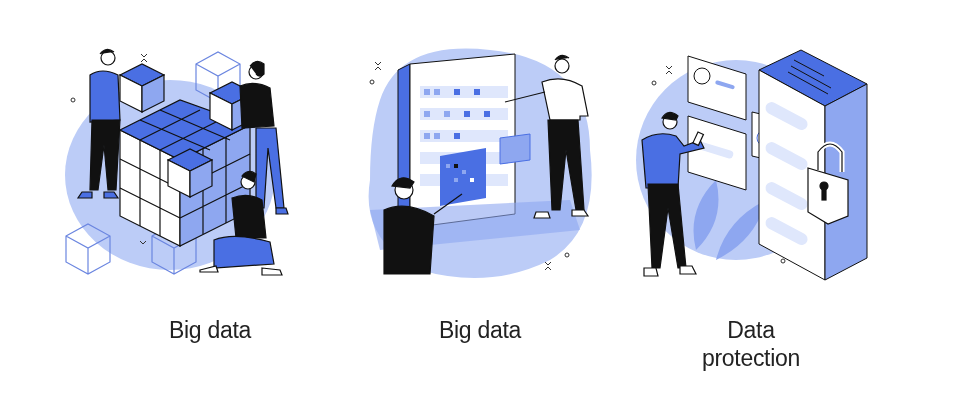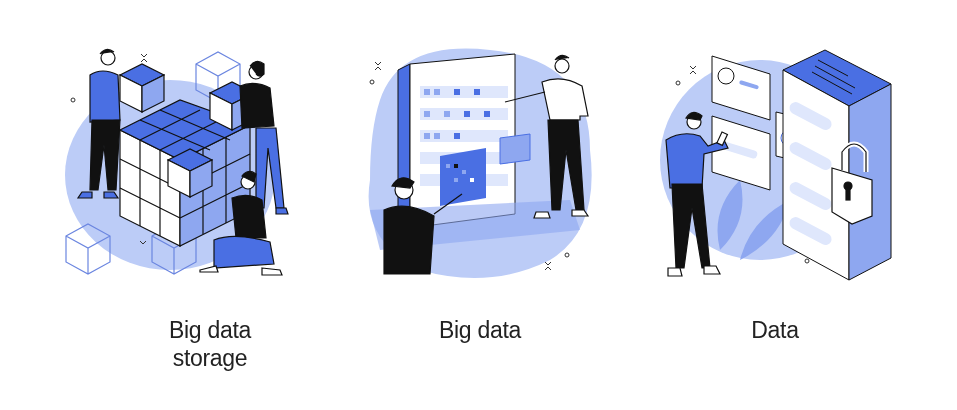--- a/index.html
+++ b/index.html
@@ -75,21 +75,20 @@
     <g stroke="#111" stroke-width="1.2">
       <circle cx="248" cy="182" r="7" fill="#fff"></circle>
       <path d="M242 176 q6 -8 14 -2 l-2 8 z" fill="#111"></path>
       <path d="M232 198 q16 -6 30 2 l4 38 l-30 0 z" fill="#111"></path>
       <path d="M214 240 q20 -8 56 2 l4 22 l-60 4 z" fill="#4a6fe3"></path>
       <path d="M200 270 l16 -4 l2 6 l-18 0 z M262 268 l18 2 l2 5 l-20 0 z" fill="#fff"></path>
     </g>
   </svg>
   <div class="caption" style="left:40px;width:260px;">
     <span>Big data</span>
-    <span>storage</span>
   </div>
 </div>
 
 <div class="panel" style="left:340px;width:280px;">
   <svg width="280" height="300" viewBox="340 0 280 300">
     <path d="M380 100 q20 -60 110 -50 q100 10 100 100 q10 80 -40 110 q-60 30 -130 10 q-60 -30 -50 -90 q0 -50 10 -80 z" fill="#bcccf7"></path>
     <g stroke="#333" stroke-width="1" fill="none">
       <circle cx="372" cy="82" r="2"></circle>
       <circle cx="567" cy="255" r="2"></circle>
       <path d="M375 62 l3 3 M381 62 l-3 3 M375 70 l3 -3 M381 70 l-3 -3"></path>
@@ -146,21 +145,21 @@
       <path d="M392 186 q8 -14 22 -4 l-4 6 z" fill="#111"></path>
       <path d="M384 210 q22 -10 50 6 l-4 58 l-46 0 z" fill="#111"></path>
       <path d="M434 214 l28 -20" fill="none"></path>
     </g>
   </svg>
   <div class="caption" style="left:40px;width:200px;">
     <span>Big data</span>
   </div>
 </div>
 
-<div class="panel" style="left:640px;width:300px;text-decoration:underline;">
+<div class="panel" style="left:616px;width:300px;text-decoration:underline;">
   <svg width="300" height="300" viewBox="640 0 300 300">
     <circle cx="760" cy="160" r="100" fill="#bcccf7"></circle>
 
     <path d="M720 250 q-10 -40 20 -70 q10 40 -20 70 z M740 260 q10 -40 50 -60 q-10 40 -50 60 z" fill="#8ea7f0"></path>
     <g stroke="#333" stroke-width="1" fill="none">
       <circle cx="678" cy="83" r="2"></circle>
       <circle cx="807" cy="261" r="2"></circle>
       <path d="M690 66 l3 3 M696 66 l-3 3 M690 74 l3 -3 M696 74 l-3 -3"></path>
     </g>
 
@@ -200,14 +199,15 @@
       <circle cx="694" cy="122" r="7" fill="#fff"></circle>
       <path d="M686 118 q6 -10 16 -2 l-2 4 z" fill="#111"></path>
       <path d="M666 140 q16 -10 34 -4 l8 10 l16 -6 l4 8 l-24 6 l-2 34 l-32 0 z" fill="#4a6fe3"></path>
       <path d="M672 184 l30 0 l8 84 l-8 0 l-10 -60 l-8 60 l-8 0 z" fill="#111"></path>
       <path d="M668 268 l12 0 l2 8 l-14 0 z M704 266 l12 0 l4 8 l-16 0 z" fill="#fff"></path>
       <rect x="722" y="132" width="6" height="12" fill="#fff" transform="rotate(25 722 132)"></rect>
     </g>
   </svg>
   <div class="caption" style="left:35px;width:200px;">
     <span>Data</span>
+    <span>protection</span>
   </div>
 </div>
 
 </body></html>

